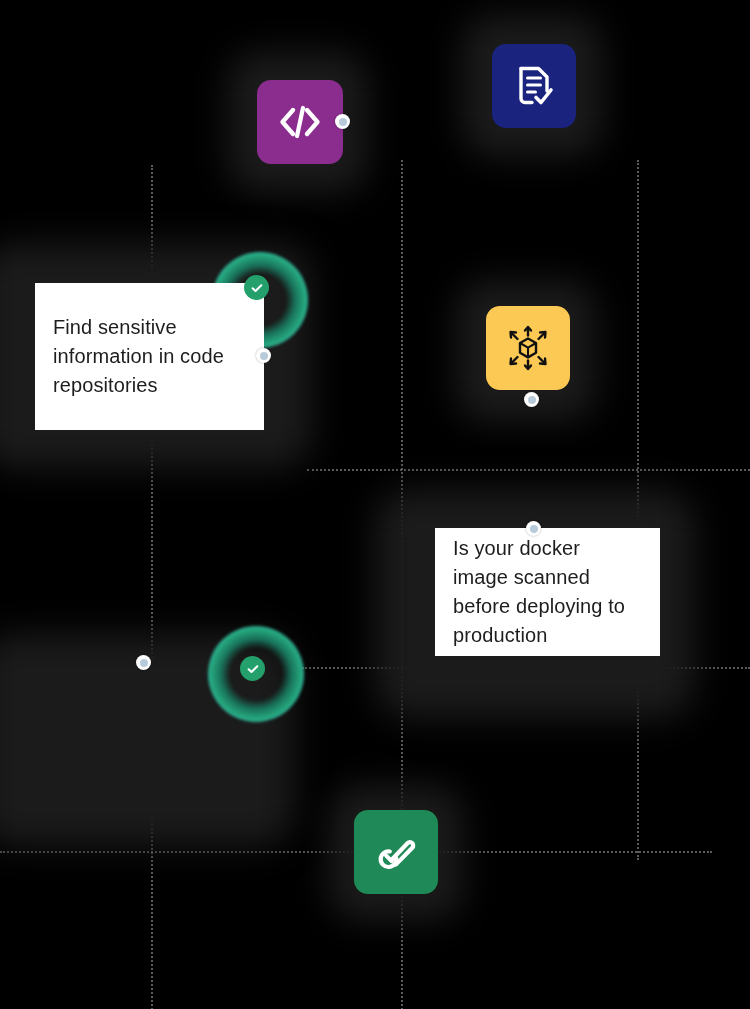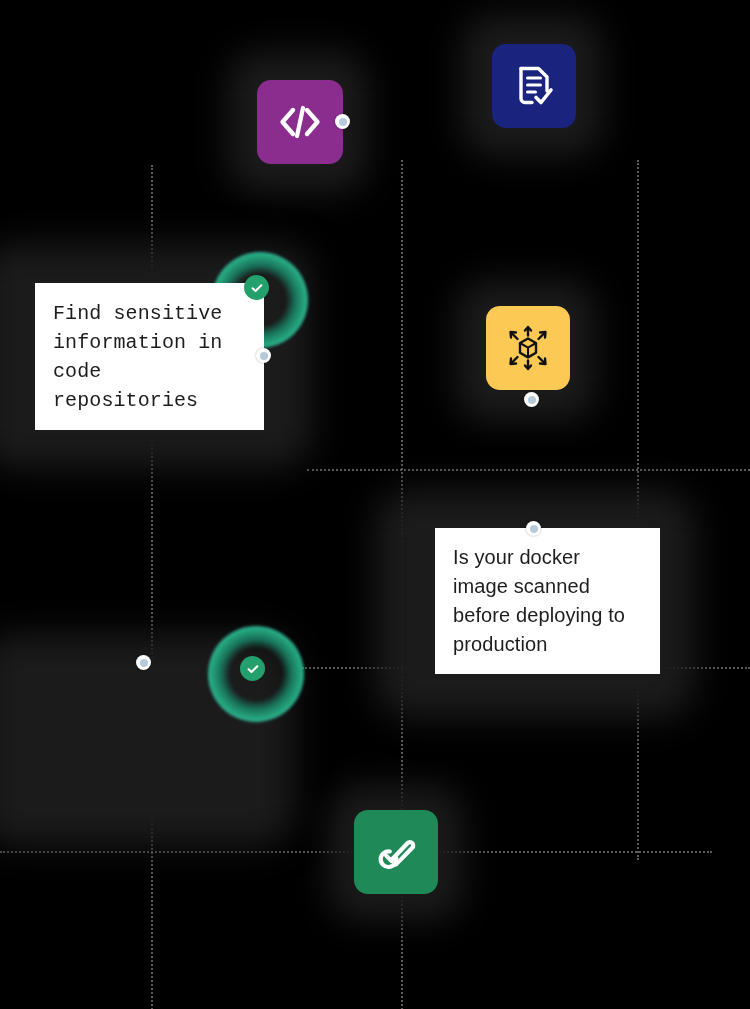--- a/index.html
+++ b/index.html
@@ -175,33 +175,33 @@
   <div class="tile" style="left:354px; top:810px; width:84px; height:84px; background:#1F8A57;">
     <span>
       <svg width="46" height="46" viewBox="0 0 46 46" fill="none">
         <path d="M16.8 22.5 a7.8 7.8 0 1 0 6.4 6.6" stroke="#fff" stroke-width="4.2" stroke-linecap="round"></path>
         <path d="M18.2 31.2 L34.5 14.2 a3.3 3.3 0 0 1 4.8 4.6 L22.8 35.6" stroke="#fff" stroke-width="4.2" stroke-linecap="round" stroke-linejoin="round"></path>
         <path d="M13.2 26.6 L18.6 32.1" stroke="#fff" stroke-width="4.2" stroke-linecap="round"></path>
       </svg>
     </span>
   </div>
 
-  <div class="card" style="left:35px; top:283px; width:229px; height:147px;font-family:Liberation Mono, monospace;">
+  <div class="card" style="left:35px; top:283px; width:229px; height:147px;">
     <div class="card-text">Find sensitive
 information in code
 repositories</div>
   </div>
   <div class="check-badge" style="left:244px; top:275px;">
     <svg width="14" height="14" viewBox="0 0 14 14" fill="none">
       <path d="M2.6 7.2 L5.5 10 L11.3 4.2" stroke="#fff" stroke-width="2" stroke-linecap="round" stroke-linejoin="round"></path>
     </svg>
   </div>
   <div class="handle" style="left:256px; top:348px;"></div>
 
-  <div class="card" style="left:435px; top:528px; width:225px; height:146px;">
+  <div class="card" style="left:435px; top:528px; width:225px; height:128px;">
     <div class="card-text">Is your docker
 image scanned
 before deploying to
 production</div>
   </div>
   <div class="handle" style="left:526px; top:521px;"></div>
 
   <div class="check-badge" style="left:240px; top:656px;">
     <svg width="14" height="14" viewBox="0 0 14 14" fill="none">
       <path d="M2.6 7.2 L5.5 10 L11.3 4.2" stroke="#fff" stroke-width="2" stroke-linecap="round" stroke-linejoin="round"></path>

